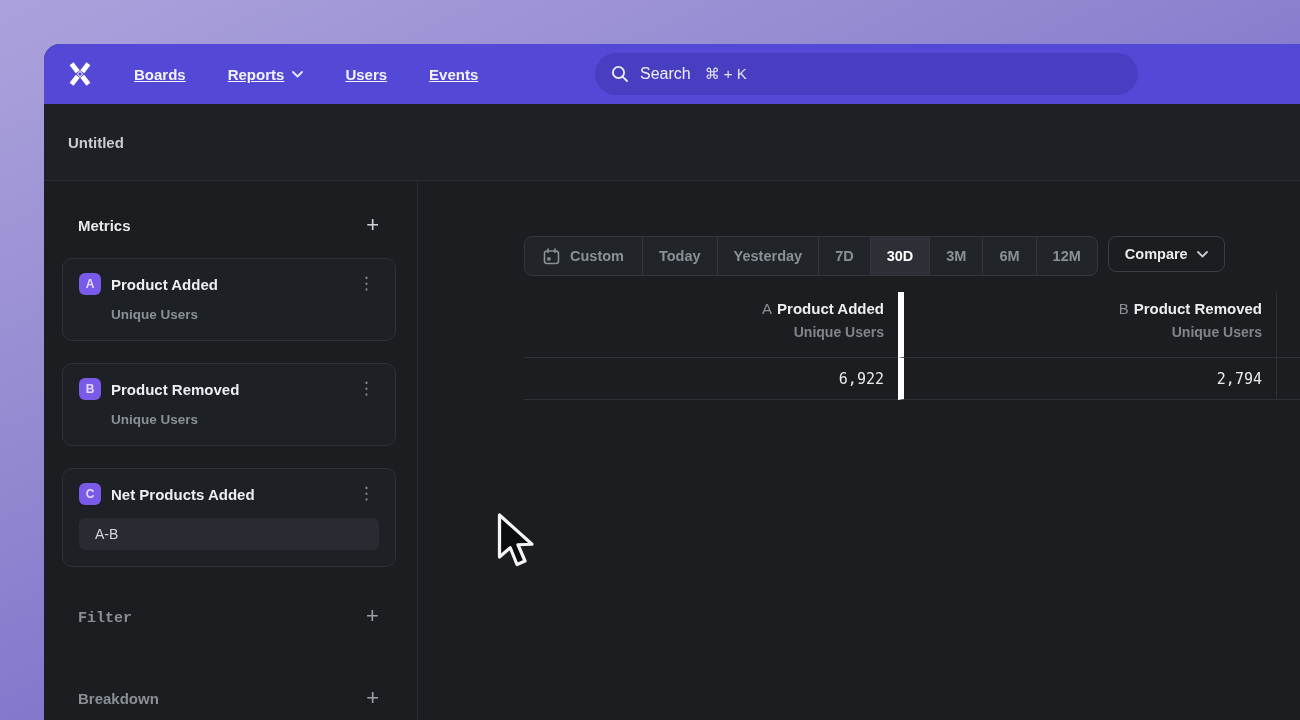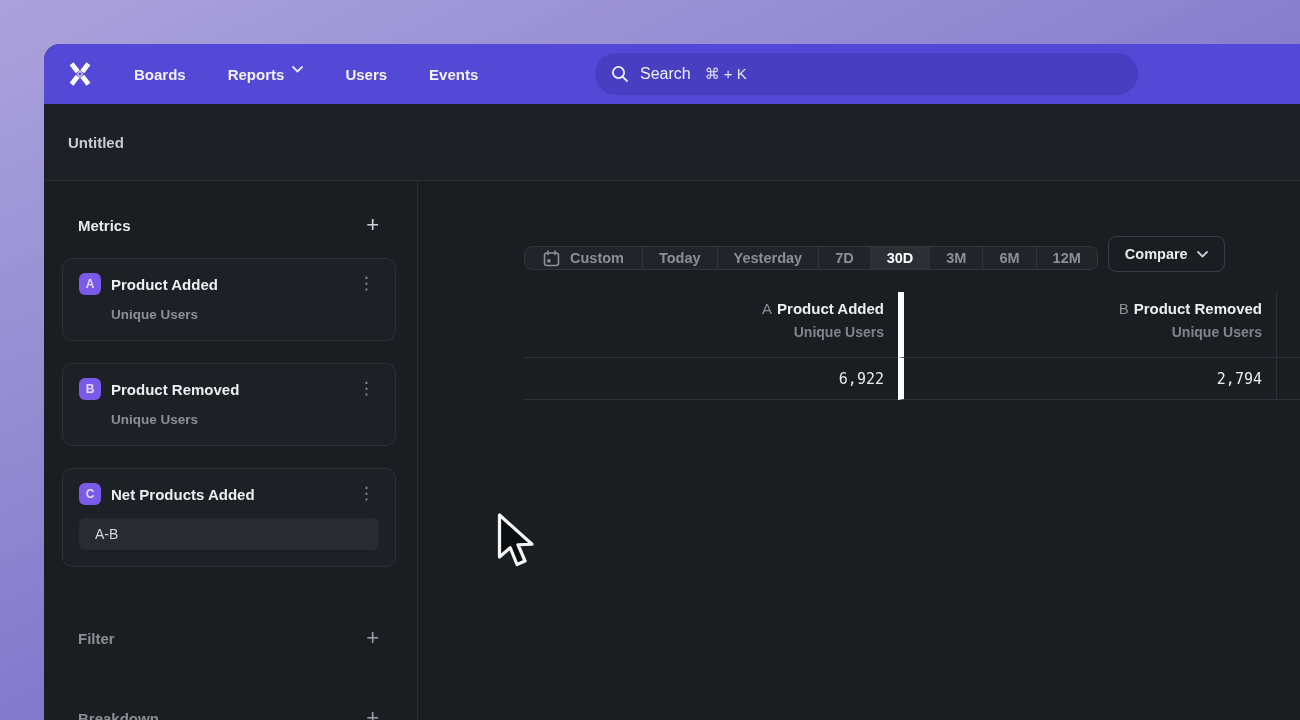--- a/index.html
+++ b/index.html
@@ -14,21 +14,21 @@
     border-top-left-radius:16px; overflow:hidden; background:#1b1d21;
     display:flex; flex-direction:column;
   }
   
   .navbar {
     height:60px; background:#5349d6; flex:0 0 60px;
     display:flex; align-items:center; position:relative;
   }
   .logo { margin-left:20px; width:32px; height:32px; display:flex; align-items:center; justify-content:center; cursor:pointer; }
   .nav-items { display:flex; align-items:center; margin-left:38px; gap:42px; }
-  .nav-item { color:#f3f2fb; font-size:15px; font-weight:600; cursor:pointer; display:flex; align-items:flex-start; gap:8px; }
+  .nav-item { color:#f3f2fb; font-size:15px; font-weight:600; cursor:pointer; display:flex; align-items:center; gap:8px;text-decoration:underline; }
   .search {
     position:absolute; left:551px; top:9px; width:543px; height:42px;
     background:#483ec2; border-radius:21px; display:flex; align-items:center; padding-left:16px; cursor:text;
   }
   .search .s-label { color:#f0f0f8; font-size:16px; margin-left:11px; }
   .search .s-key { color:#e4e3f5; font-size:15px; margin-left:14px; }
   
   .titlebar {
     height:77px; flex:0 0 77px; background:#1d2025; border-bottom:1px solid #2a2d33;
     display:flex; align-items:center; padding-left:24px;
@@ -58,28 +58,28 @@
     display:flex; align-items:center; justify-content:center; flex:0 0 22px;
   }
   .metric-name { margin-left:10px; color:#eceef0; font-size:15px; font-weight:700; flex:1; }
   .kebab { color:#8b9097; font-size:17px; line-height:16px; cursor:pointer; padding:0 4px; }
   .metric-sub { margin:12px 0 2px 32px; color:#8b9097; font-size:13.5px; font-weight:600; }
   .formula {
     margin-top:13px; height:32px; background:#282b31; border-radius:6px;
     display:flex; align-items:center; padding-left:16px;
     color:#d6d9de; font-size:14px; cursor:text;
   }
-  .gap-sec { margin-top:56px; }
+  .gap-sec { margin-top:36px;font-family:Liberation Mono, monospace; }
   .gap-sec2 { margin-top:50px; }
   
   .main { flex:1; position:relative; background:#1b1d21; overflow:hidden; }
   .controls { position:absolute; left:70px; top:55px; display:flex; align-items:stretch; }
   .seg-group {
     display:flex; border:1px solid #33363c; border-radius:8px; overflow:hidden;
-    background:#212429; height:24px;margin-top:10px;
+    background:#212429; height:40px;
   }
   .seg {
     display:flex; align-items:center; padding:0 16px; color:#8b9097;
     font-size:14.5px; font-weight:600; border-left:1px solid #33363c; cursor:pointer; white-space:nowrap;
   }
   .seg:first-child { border-left:none; padding:0 18px; gap:10px; }
   .seg.selected { background:#2c2f35; color:#ffffff; font-weight:700; }
   .compare-btn {
     margin-left:10px; height:36px; border:1px solid #3a3d43; border-radius:8px;
     display:flex; align-items:center; gap:9px; padding:16px 16px;

